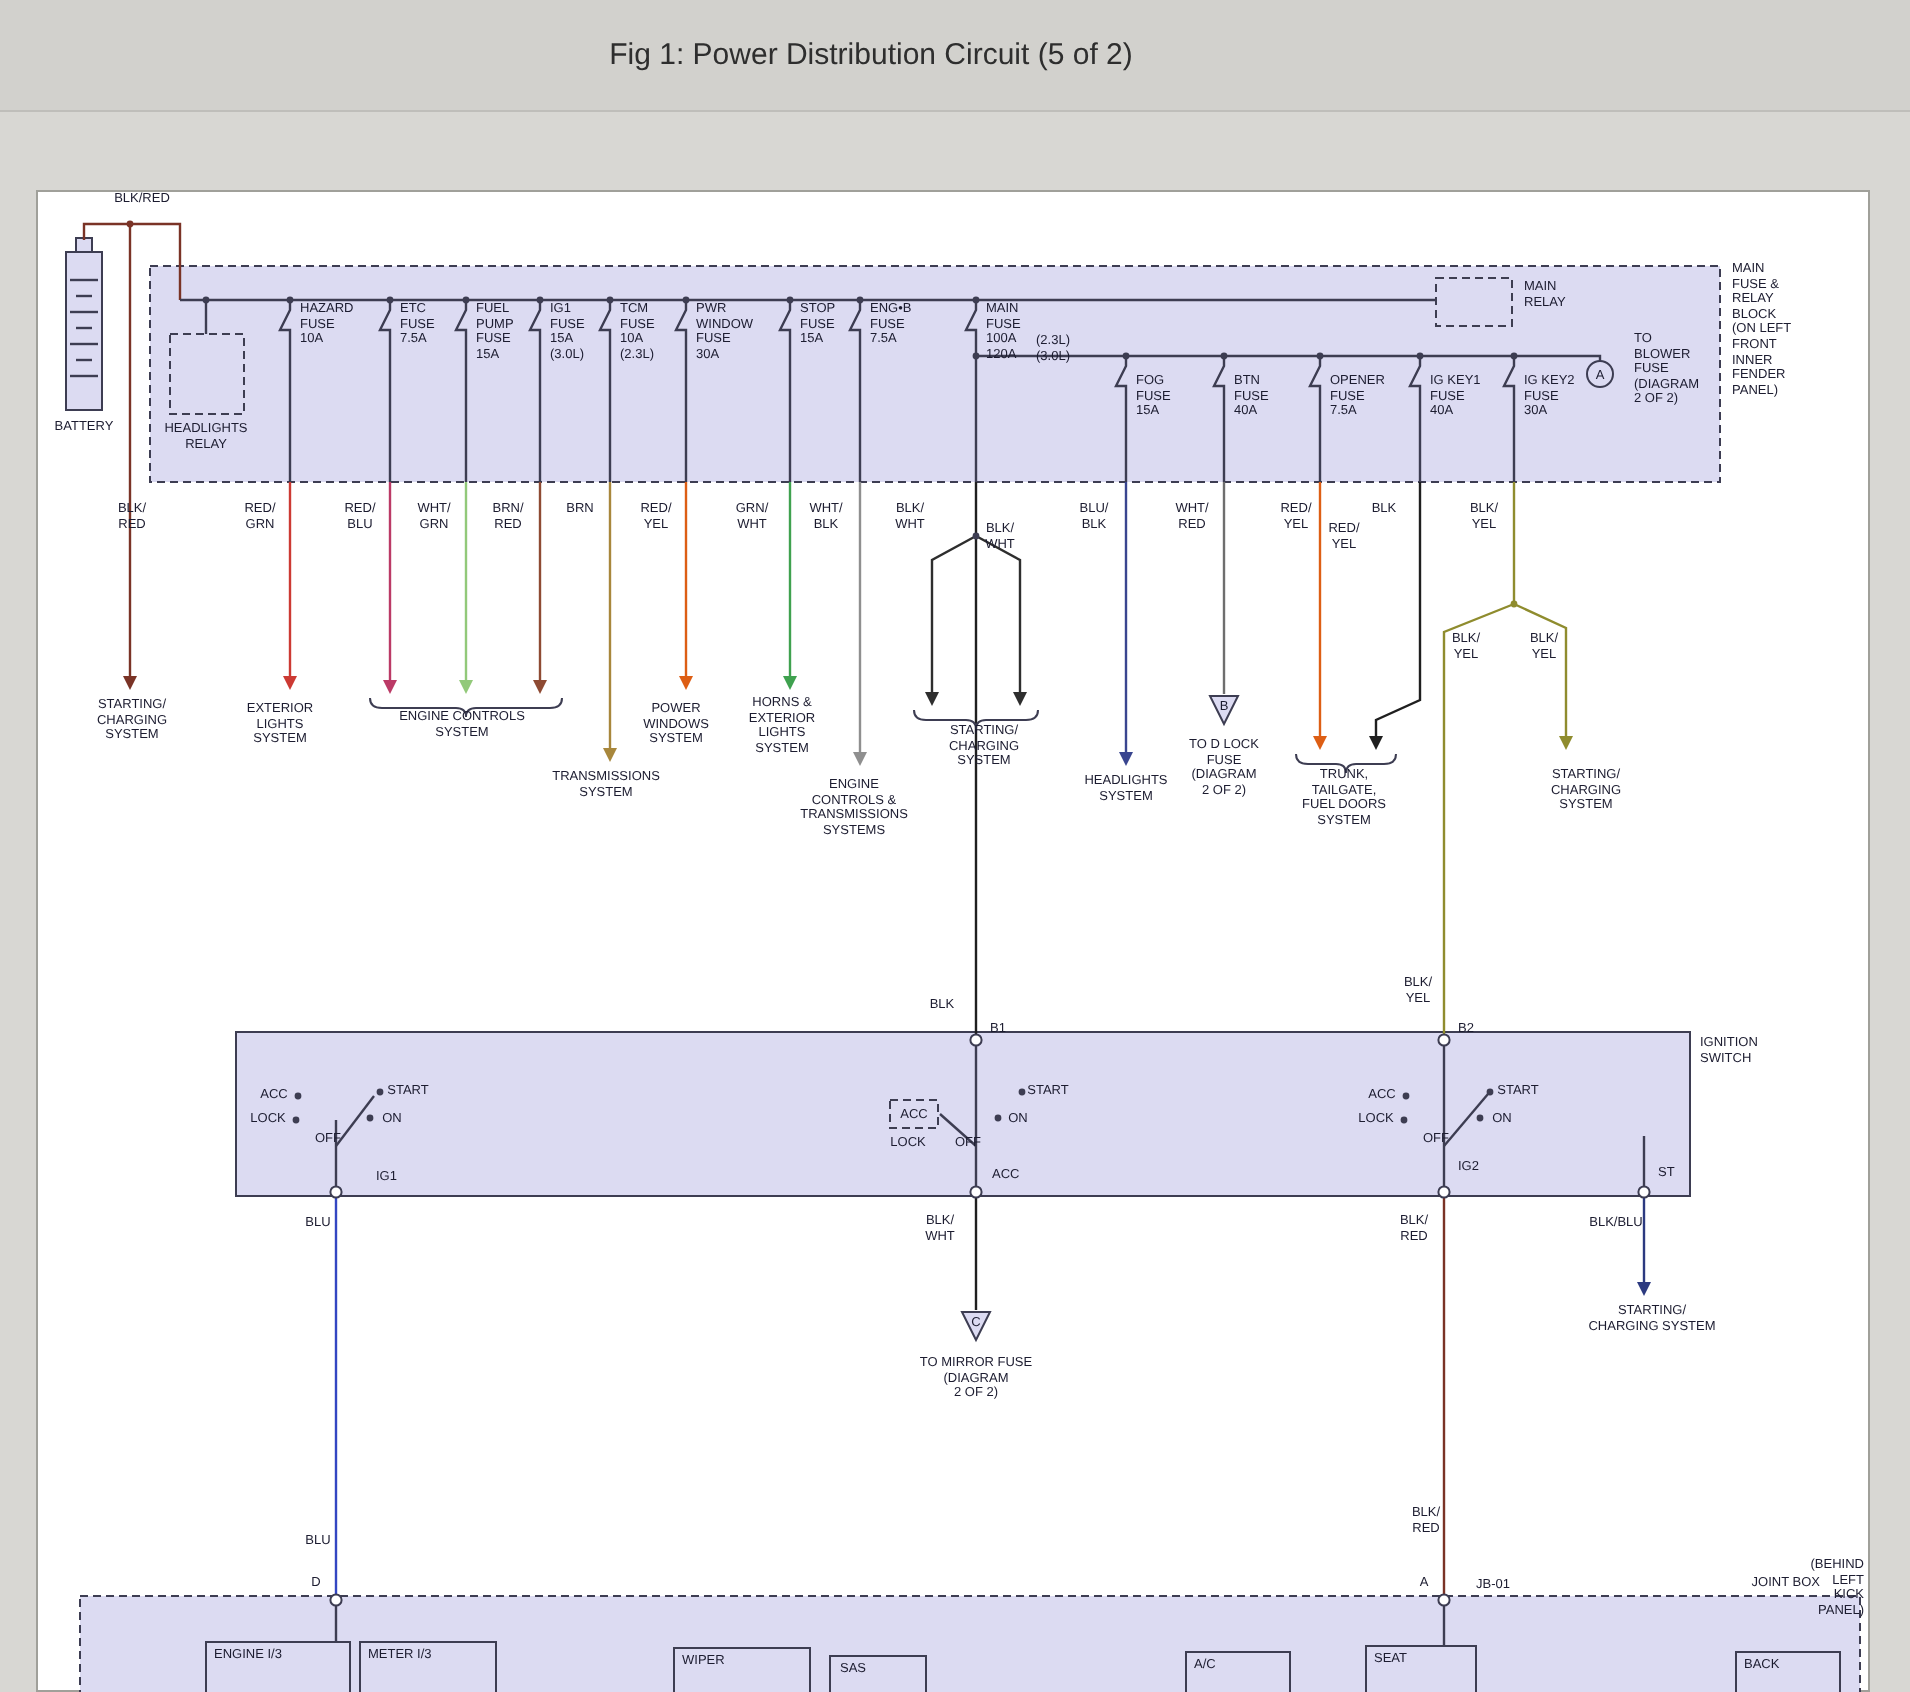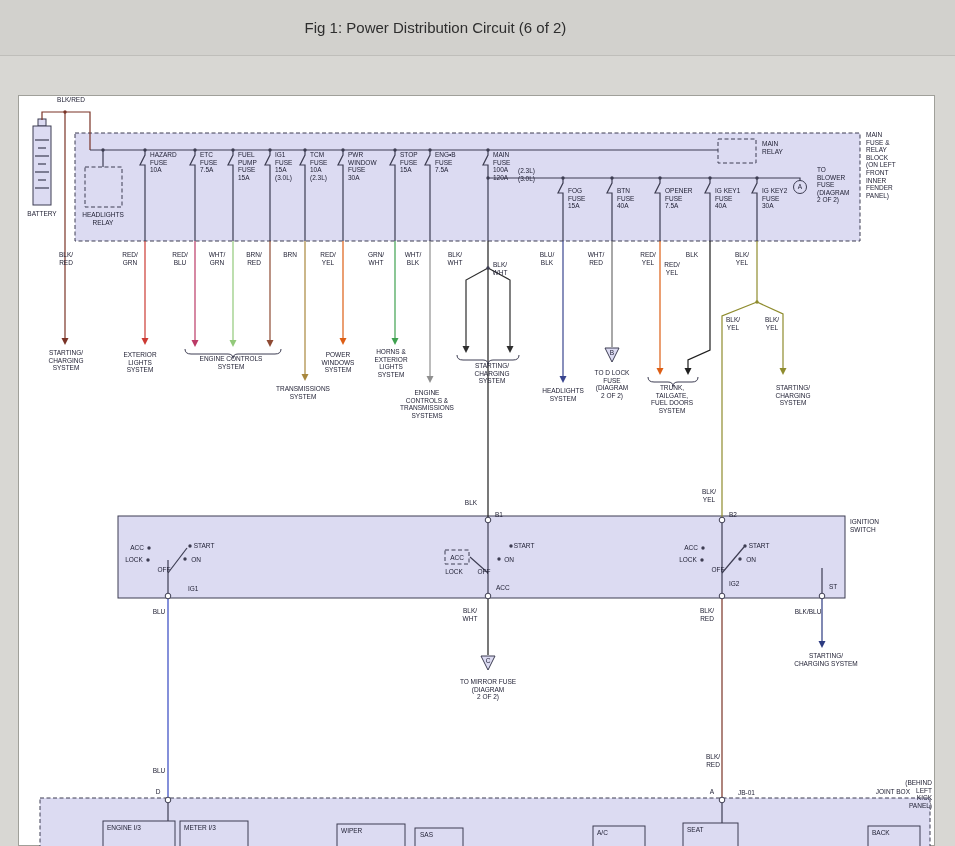--- a/index.html
+++ b/index.html
@@ -17,21 +17,21 @@
          white-space:pre-line; }
   .ca { transform:translateX(-50%); text-align:center; }
   .la { text-align:left; }
   .ra { transform:translateX(-100%); text-align:right; }
 </style>
 </head>
 <body>
 
 <div class="screen">
   <div class="titlebar">
-    <div class="title">Fig 1: Power Distribution Circuit (6 of 2)</div>
+    <div class="title">Fig 1: Power Distribution Circuit (5 of 2)</div>
   </div>
   <div class="panel"></div>
   <svg id="wires-svg" viewBox="0 0 955 846" xmlns="http://www.w3.org/2000/svg">
       <rect x="75" y="133" width="785" height="108" fill="#dcdbf2" stroke="#3d3d52" stroke-width="1" stroke-dasharray="4 2.5"></rect>
       <rect x="85" y="167" width="37" height="40" fill="none" stroke="#3d3d52" stroke-width="1" stroke-dasharray="4 2.5"></rect>
       <rect x="718" y="139" width="38" height="24" fill="none" stroke="#3d3d52" stroke-width="1" stroke-dasharray="4 2.5"></rect>
       <rect x="38" y="119" width="8" height="7" fill="#dcdbf2" stroke="#3d3d52" stroke-width="1" stroke-dasharray="none"></rect>
       <rect x="33" y="126" width="18" height="79" fill="#dcdbf2" stroke="#3d3d52" stroke-width="1" stroke-dasharray="none"></rect>
       <rect x="118" y="516" width="727" height="82" fill="#dcdbf2" stroke="#3d3d52" stroke-width="1" stroke-dasharray="none"></rect>
       <rect x="445" y="550" width="24" height="14" fill="none" stroke="#3d3d52" stroke-width="1" stroke-dasharray="4 2.5"></rect>

